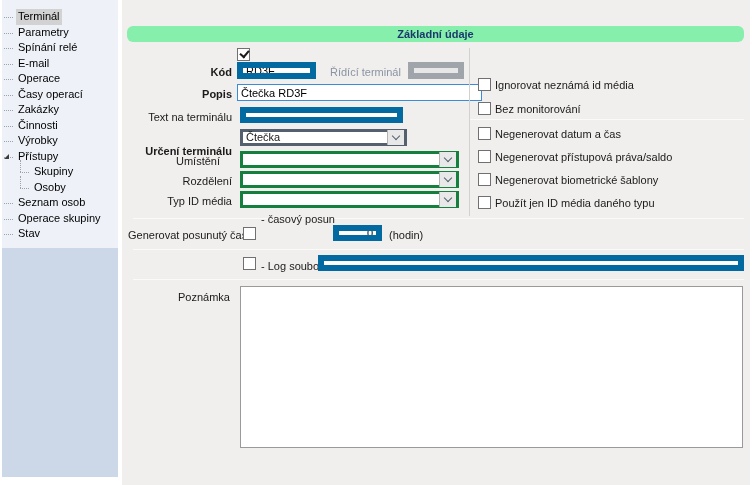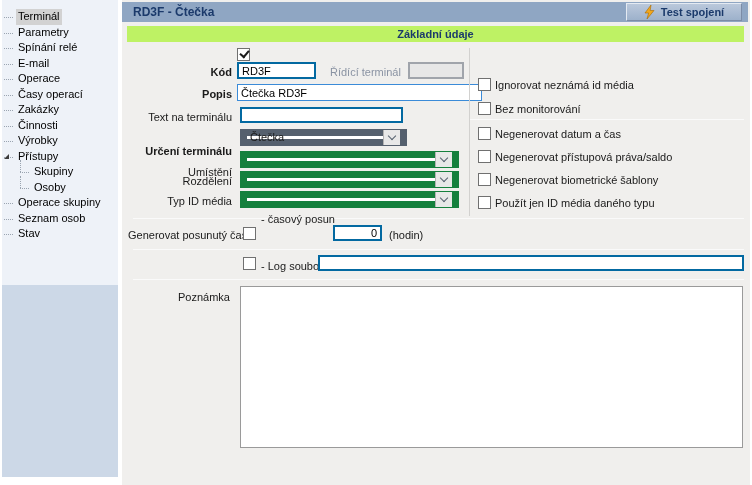--- a/index.html
+++ b/index.html
@@ -3,21 +3,21 @@
 <meta charset="utf-8">
 <style>
   * { box-sizing: border-box; margin: 0; padding: 0; }
   html, body { width: 752px; height: 485px; overflow: hidden; background: #ffffff;
     font-family: "Liberation Sans", sans-serif; font-size: 11px; color: #1a1a1a; }
   #app { position: relative; width: 752px; height: 485px; }
 
   
   #sidebar { position: absolute; left: 2px; top: 0; width: 116px; height: 477px;
     background: #ccd8e7; }
-  #tree { position: absolute; left: 0; top: 0; width: 116px; height: 285px;
+  #tree { position: absolute; left: 0; top: 0; width: 116px; height: 248px;
     background: #eef2f8; padding-top: 9px; }
   .tree-item { position: relative; height: 15.5px; line-height: 15.5px;
     padding-left: 14px; white-space: nowrap; cursor: default; color: #000; }
   .tree-item::before { content: ""; position: absolute; left: 2px; top: 8px;
     width: 9px; border-top: 1px dotted #9aa4b0; }
   .tree-item.child { padding-left: 30px; }
   .tree-item.child::before { left: 18px; }
   .tree-item.child::after { content: ""; position: absolute; left: 18px; top: -4px;
     height: 12px; border-left: 1px dotted #9aa4b0; }
   .tree-item.child.last::after { height: 12px; }
@@ -34,35 +34,35 @@
   #titlebar-text { position: absolute; left: 11px; top: 3px; font-weight: bold;
     font-size: 12px; color: #1b3a6b; }
   #test-btn { position: absolute; right: 6px; top: 1px; height: 18px; width: 116px;
     background: linear-gradient(#bac8db, #9db1cb); border: 1px solid #e4eaf2;
     border-right-color: #7c8ca6; border-bottom-color: #7c8ca6;
     display: flex; align-items: center; justify-content: center; gap: 6px;
     cursor: pointer; }
   #test-btn span.btn-label { font-weight: bold; color: #1b3a6b; font-size: 11px; }
 
   #section-bar { position: absolute; left: 5px; top: 26px; width: 617px; height: 16px;
-    background: #bef264; text-align: center; font-weight: bold; color: #1b3a6b;
-    line-height: 16px; }
+    background: #86efac; text-align: center; font-weight: bold; color: #1b3a6b;
+    line-height: 16px; border-radius: 6px; }
 
   
   .lbl { position: absolute; height: 14px; line-height: 14px; text-align: right;
     white-space: nowrap; }
   .lbl.bold { font-weight: bold; }
   .lbl.left { text-align: left; }
-  .tbox { position: absolute; background: #fff; border: 2px solid #0369a1;
+  .tbox { position: absolute; background: #fff; border: 6px solid #0369a1;
     font-family: "Liberation Sans", sans-serif; font-size: 11px; padding: 0 3px;
     height: 17px; outline: none; }
   .tbox.focused { border: 1px solid #3b8bd8; }
   .tbox.disabled { background: #e7e7e7; border-color: #a0a4ab; }
   .tbox.num { text-align: right; }
-  .combo { position: absolute; background: #fff; border: 7px solid #15803d;
+  .combo { position: absolute; background: #fff; border: 3px solid #15803d;
     height: 17px; display: flex; align-items: center; cursor: default; }
   .combo.dark { border-color: #55606e; }
   .combo .combo-text { flex: 1; padding: 0 3px; line-height: 15px; }
   .combo .combo-btn { width: 17px; height: 15px; background: #e8e8e8;
     border-left: 1px solid #b3b3b3; display: flex; align-items: center;
     justify-content: center; }
   .chev { width: 6px; height: 6px; border-right: 1px solid #55606e;
     border-bottom: 1px solid #55606e; transform: rotate(45deg); margin-top: -3px; }
 
   .cb { position: absolute; width: 13px; height: 13px; background: #fff;
@@ -93,37 +93,28 @@
       <div class="tree-item"><span class="tree-label">Spínání relé</span></div>
       <div class="tree-item"><span class="tree-label">E-mail</span></div>
       <div class="tree-item"><span class="tree-label">Operace</span></div>
       <div class="tree-item"><span class="tree-label">Časy operací</span></div>
       <div class="tree-item"><span class="tree-label">Zakázky</span></div>
       <div class="tree-item"><span class="tree-label">Činnosti</span></div>
       <div class="tree-item"><span class="tree-label">Výrobky</span></div>
       <div class="tree-item" style="padding-left:14px;"><span class="expand-icon"></span><span class="tree-label">Přístupy</span></div>
       <div class="tree-item child"><span class="tree-label">Skupiny</span></div>
       <div class="tree-item child last"><span class="tree-label">Osoby</span></div>
+      <div class="tree-item"><span class="tree-label">Seznam osob</span></div>
       <div class="tree-item"><span class="tree-label">Operace skupiny</span></div>
-      <div class="tree-item"><span class="tree-label">Seznam osob</span></div>
       <div class="tree-item"><span class="tree-label">Stav</span></div>
     </div>
   </div>
 
   <div id="main">
 
-    <div id="titlebar">
-      <span id="titlebar-text">RD3F  -  Čtečka</span>
-      <button id="test-btn">
-        <svg width="11" height="14" viewBox="0 0 11 14">
-            <polygon points="7,0 1,8 4.6,8 3,14 10,5.5 6.2,5.5" fill="#f2a71b" stroke="#a86a00" stroke-width="0.6"></polygon>
-          </svg>
-        <span class="btn-label">Test spojení</span>
-      </button>
-    </div>
 
     <div id="section-bar">Základní údaje</div>
 
     <span class="cb checked" style="left:115px; top:48px;"></span>
     <span class="cb-lbl" style="left:132px; top:48px;margin-top:17px;">Aktivní</span>
 
     <span class="lbl bold" style="left:20px; top:65px; width:90px;">Kód</span>
     <input class="tbox" style="left: 115px; top: 62px; width: 79px;" value="RD3F">
     <span class="lbl left" style="left:208px; top:65px; color:#8a93a3;">Řídící terminál</span>
     <input class="tbox disabled" style="left: 286px; top: 62px; width: 56px;" disabled="" value="">
@@ -135,21 +126,21 @@
     <input class="tbox" style="left: 118px; top: 107px; width: 163px; height: 16px;" value="">
 
     <span class="lbl bold" style="left:20px; top:144px; width:90px;">Určení terminálu</span>
     <div class="combo dark" style="left:118px; top:129px; width:167px;">
       <span class="combo-text">Čtečka</span>
       <span class="combo-btn">
           <span class="chev"></span>
         </span>
     </div>
 
-    <span class="lbl" style="left:20px; top:154px; width:90px;margin-top:11px;">Umístění</span>
+    <span class="lbl" style="left:8px; top:154px; width:90px;">Umístění</span>
     <div class="combo" style="left:118px; top:151px; width:219px;">
       <span class="combo-text"></span>
       <span class="combo-btn">
           <span class="chev"></span>
         </span>
     </div>
 
     <span class="lbl" style="left:20px; top:174px; width:90px;">Rozdělení</span>
     <div class="combo" style="left:118px; top:171px; width:219px;">
       <span class="combo-text"></span>

